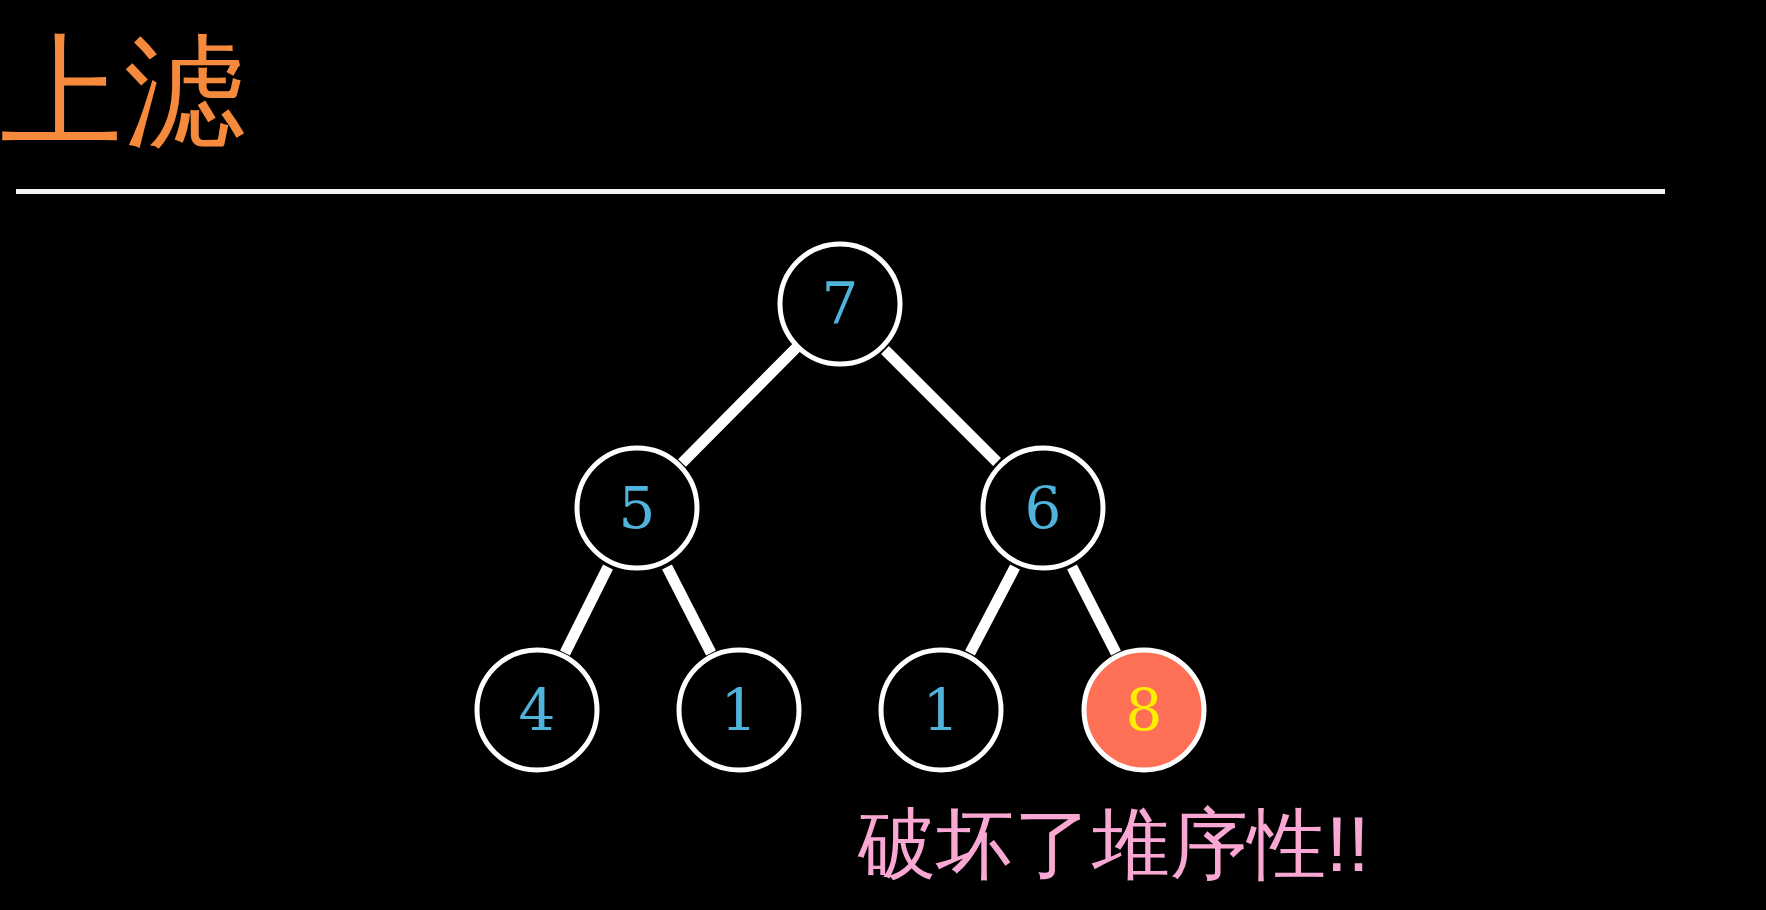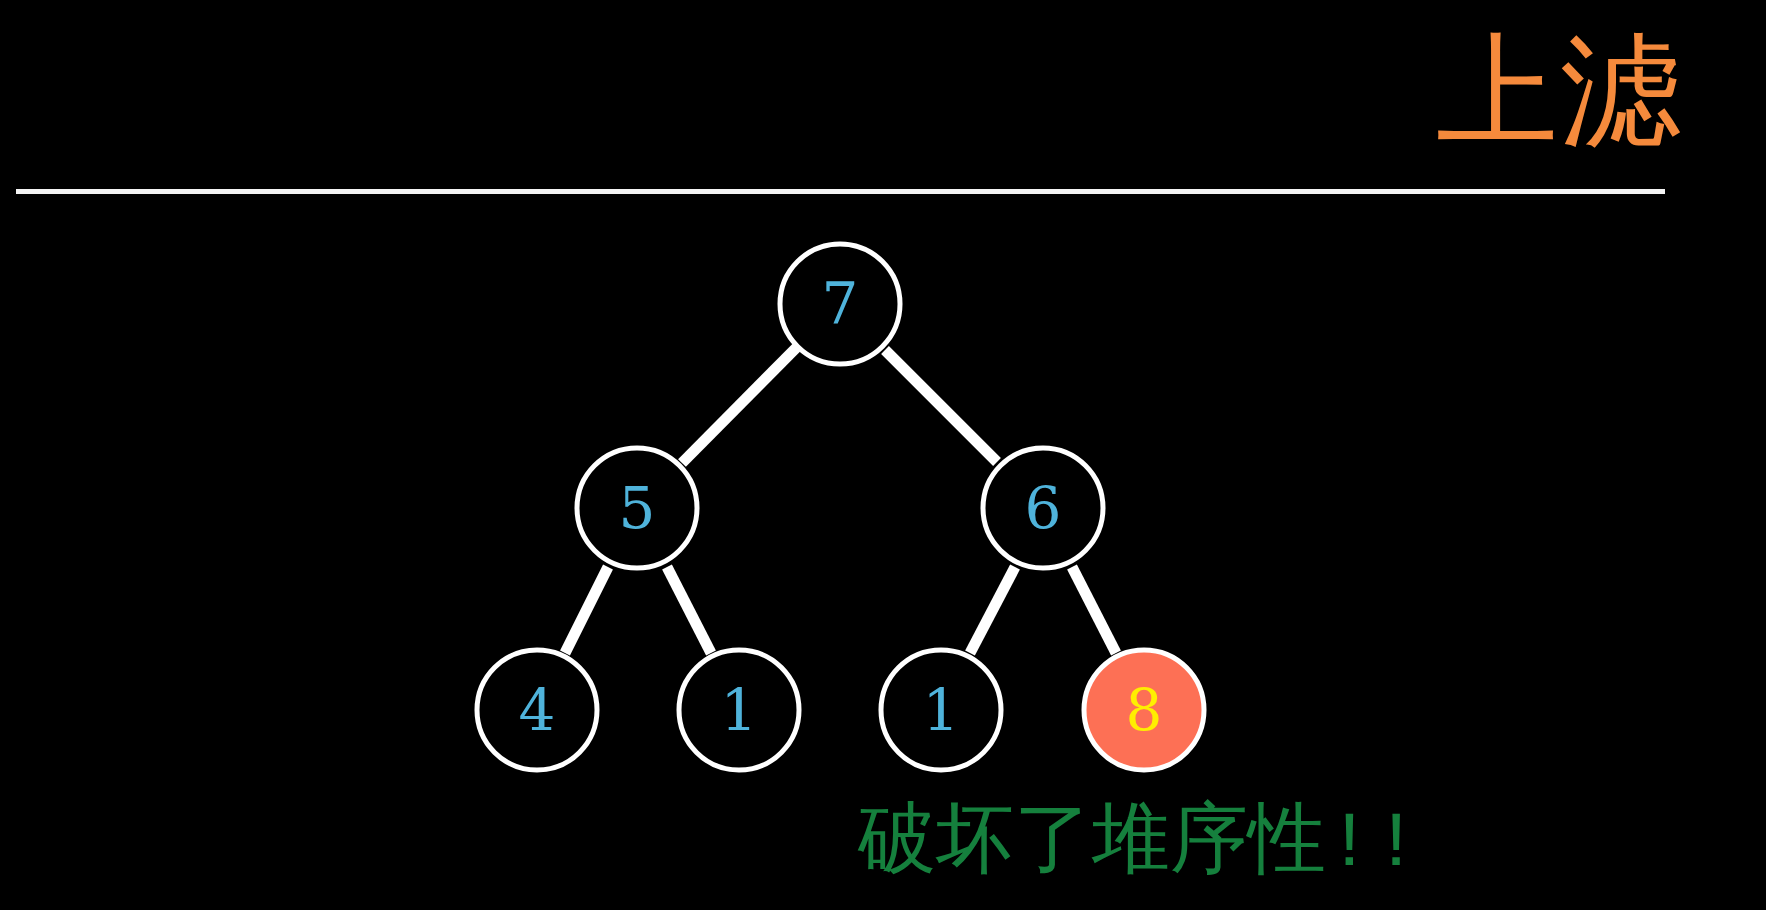--- a/index.html
+++ b/index.html
@@ -1,32 +1,32 @@
 <!DOCTYPE html>
 <html><head>
 <meta charset="utf-8">
 <style>
   html, body { margin:0; padding:0; background:#000; }
   body { width:1766px; height:910px; position:relative; overflow:hidden; font-family:"DejaVu Serif", serif; }
   .title {
-    position:absolute; left:0; width:1684px; top:22px; text-align:right;
-    font-family:Liberation Serif, serif;
+    position:absolute; left:0; width:1684px; top:22px; text-align:left;
+    font-family:Liberation Sans, sans-serif;
     font-size:122px; line-height:140px; color:#f58a3c; letter-spacing:2px;
   }
   .rule { position:absolute; left:16px; top:189px; width:1649px; height:5px; background:#f4f4f4; }
   svg.tree { position:absolute; left:0; top:0; }
   .edge { stroke:#fff; stroke-width:11; stroke-linecap:butt; }
   .node-circle { fill:#000; stroke:#fff; stroke-width:5; }
   .node-circle.hl { fill:#fd7055; }
   .node-label { font-family:"DejaVu Serif","Liberation Serif", serif; font-size:58px; fill:#4fb3db; text-anchor:middle; dominant-baseline:central; }
   .node-label.hl { fill:#ffee00; }
   .note {
     position:absolute; left:858px; top:796px; white-space:nowrap;
-    font-family:Liberation Mono, monospace;
-    font-size:78px; line-height:96px; color:#15803d;
+    font-family:Liberation Sans, sans-serif;
+    font-size:78px; line-height:96px; color:#f9a8d4;
   }
 </style>
 </head>
 <body>
 
 <div class="title">上滤</div>
 <div class="rule"></div>
 
 <svg class="tree" width="1766" height="910">
   <g>

